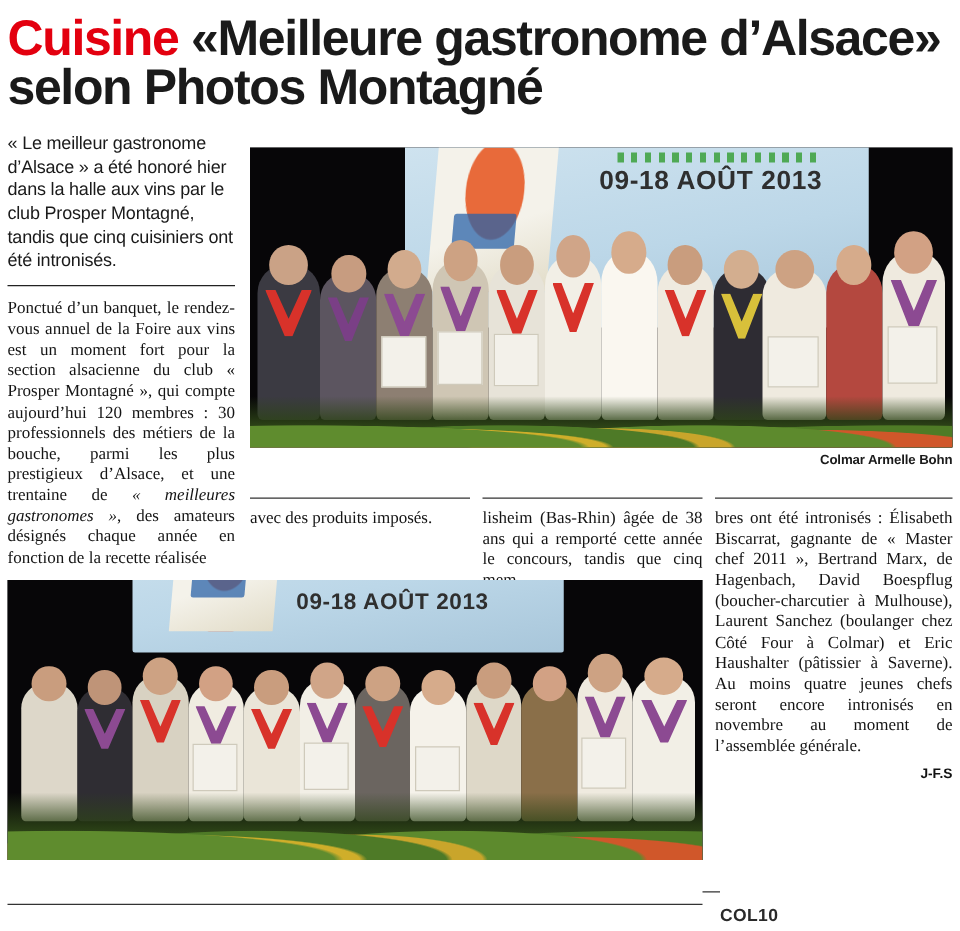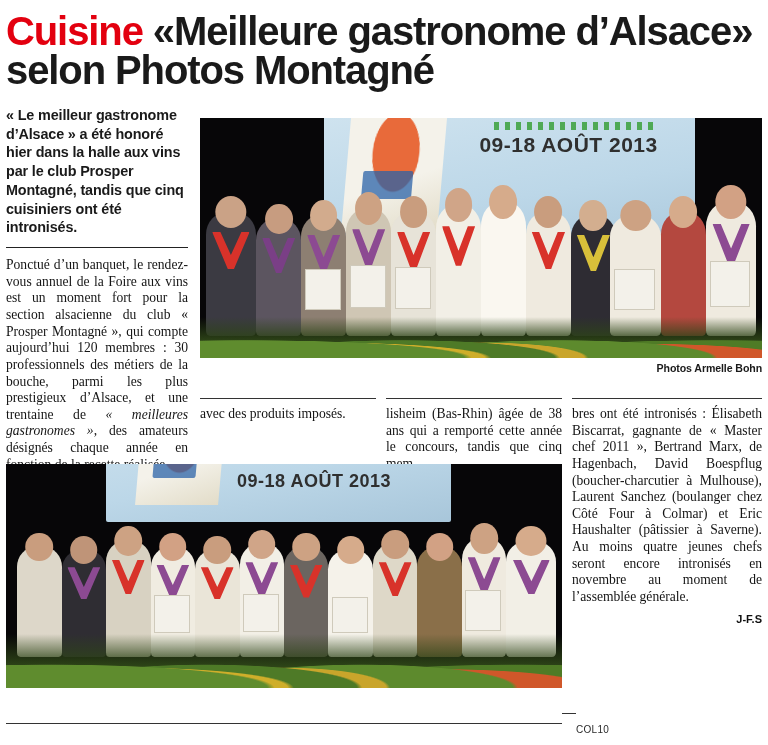--- a/index.html
+++ b/index.html
@@ -37,21 +37,21 @@
 
   
   .col-left {
     position: absolute;
     left: 6px;
     top: 0;
     width: 182px;
   }
   .chapo {
     font-family: "Liberation Sans", sans-serif;
-    font-weight: bold;
+    font-weight: normal;
     font-size: 14.4px;
     line-height: 1.30;
     color: #1a1a1a;
     letter-spacing: -0.15px;
   }
   .col-left .rule {
     border-top: 1px solid #222;
     margin: 10px 0 9px 0;
     width: 100%;
   }
@@ -206,22 +206,22 @@
     font-size: 11px;
     text-align: right;
     color: #111;
     margin-top: 6px;
   }
   .folio {
     position: absolute;
     left: 576px;
     top: 724px;
     font-family: "Liberation Sans", sans-serif;
-    font-weight: normal;
-    font-size: 10px;
+    font-weight: bold;
+    font-size: 14px;
     letter-spacing: 0.3px;
     color: #2a2a2a;
   }
   .footrule {
     position: absolute;
     left: 562px; top: 713px;
     width: 14px;
     border-top: 1px solid #333;
   }
 </style>
@@ -302,21 +302,21 @@
           <div class="head" style="background:#d2a184;"></div>
           <div class="sash" style="background:#8c4a92;"></div>
           <div class="doc"></div>
         </div>
       </div>
       <div class="plants"></div>
     </div>
   </div>
 
   <div class="cap-top caption">
-    <span class="credit">Photos Armelle Bohn</span>
+    <span class="credit">Colmar Armelle Bohn</span>
   </div>
 
   <div class="colrule c2"></div>
   <div class="colrule c3"></div>
   <div class="colrule c4"></div>
 
   <div class="col col2 bodytext">
     <p>avec des produits imposés.</p>
   </div>
 

